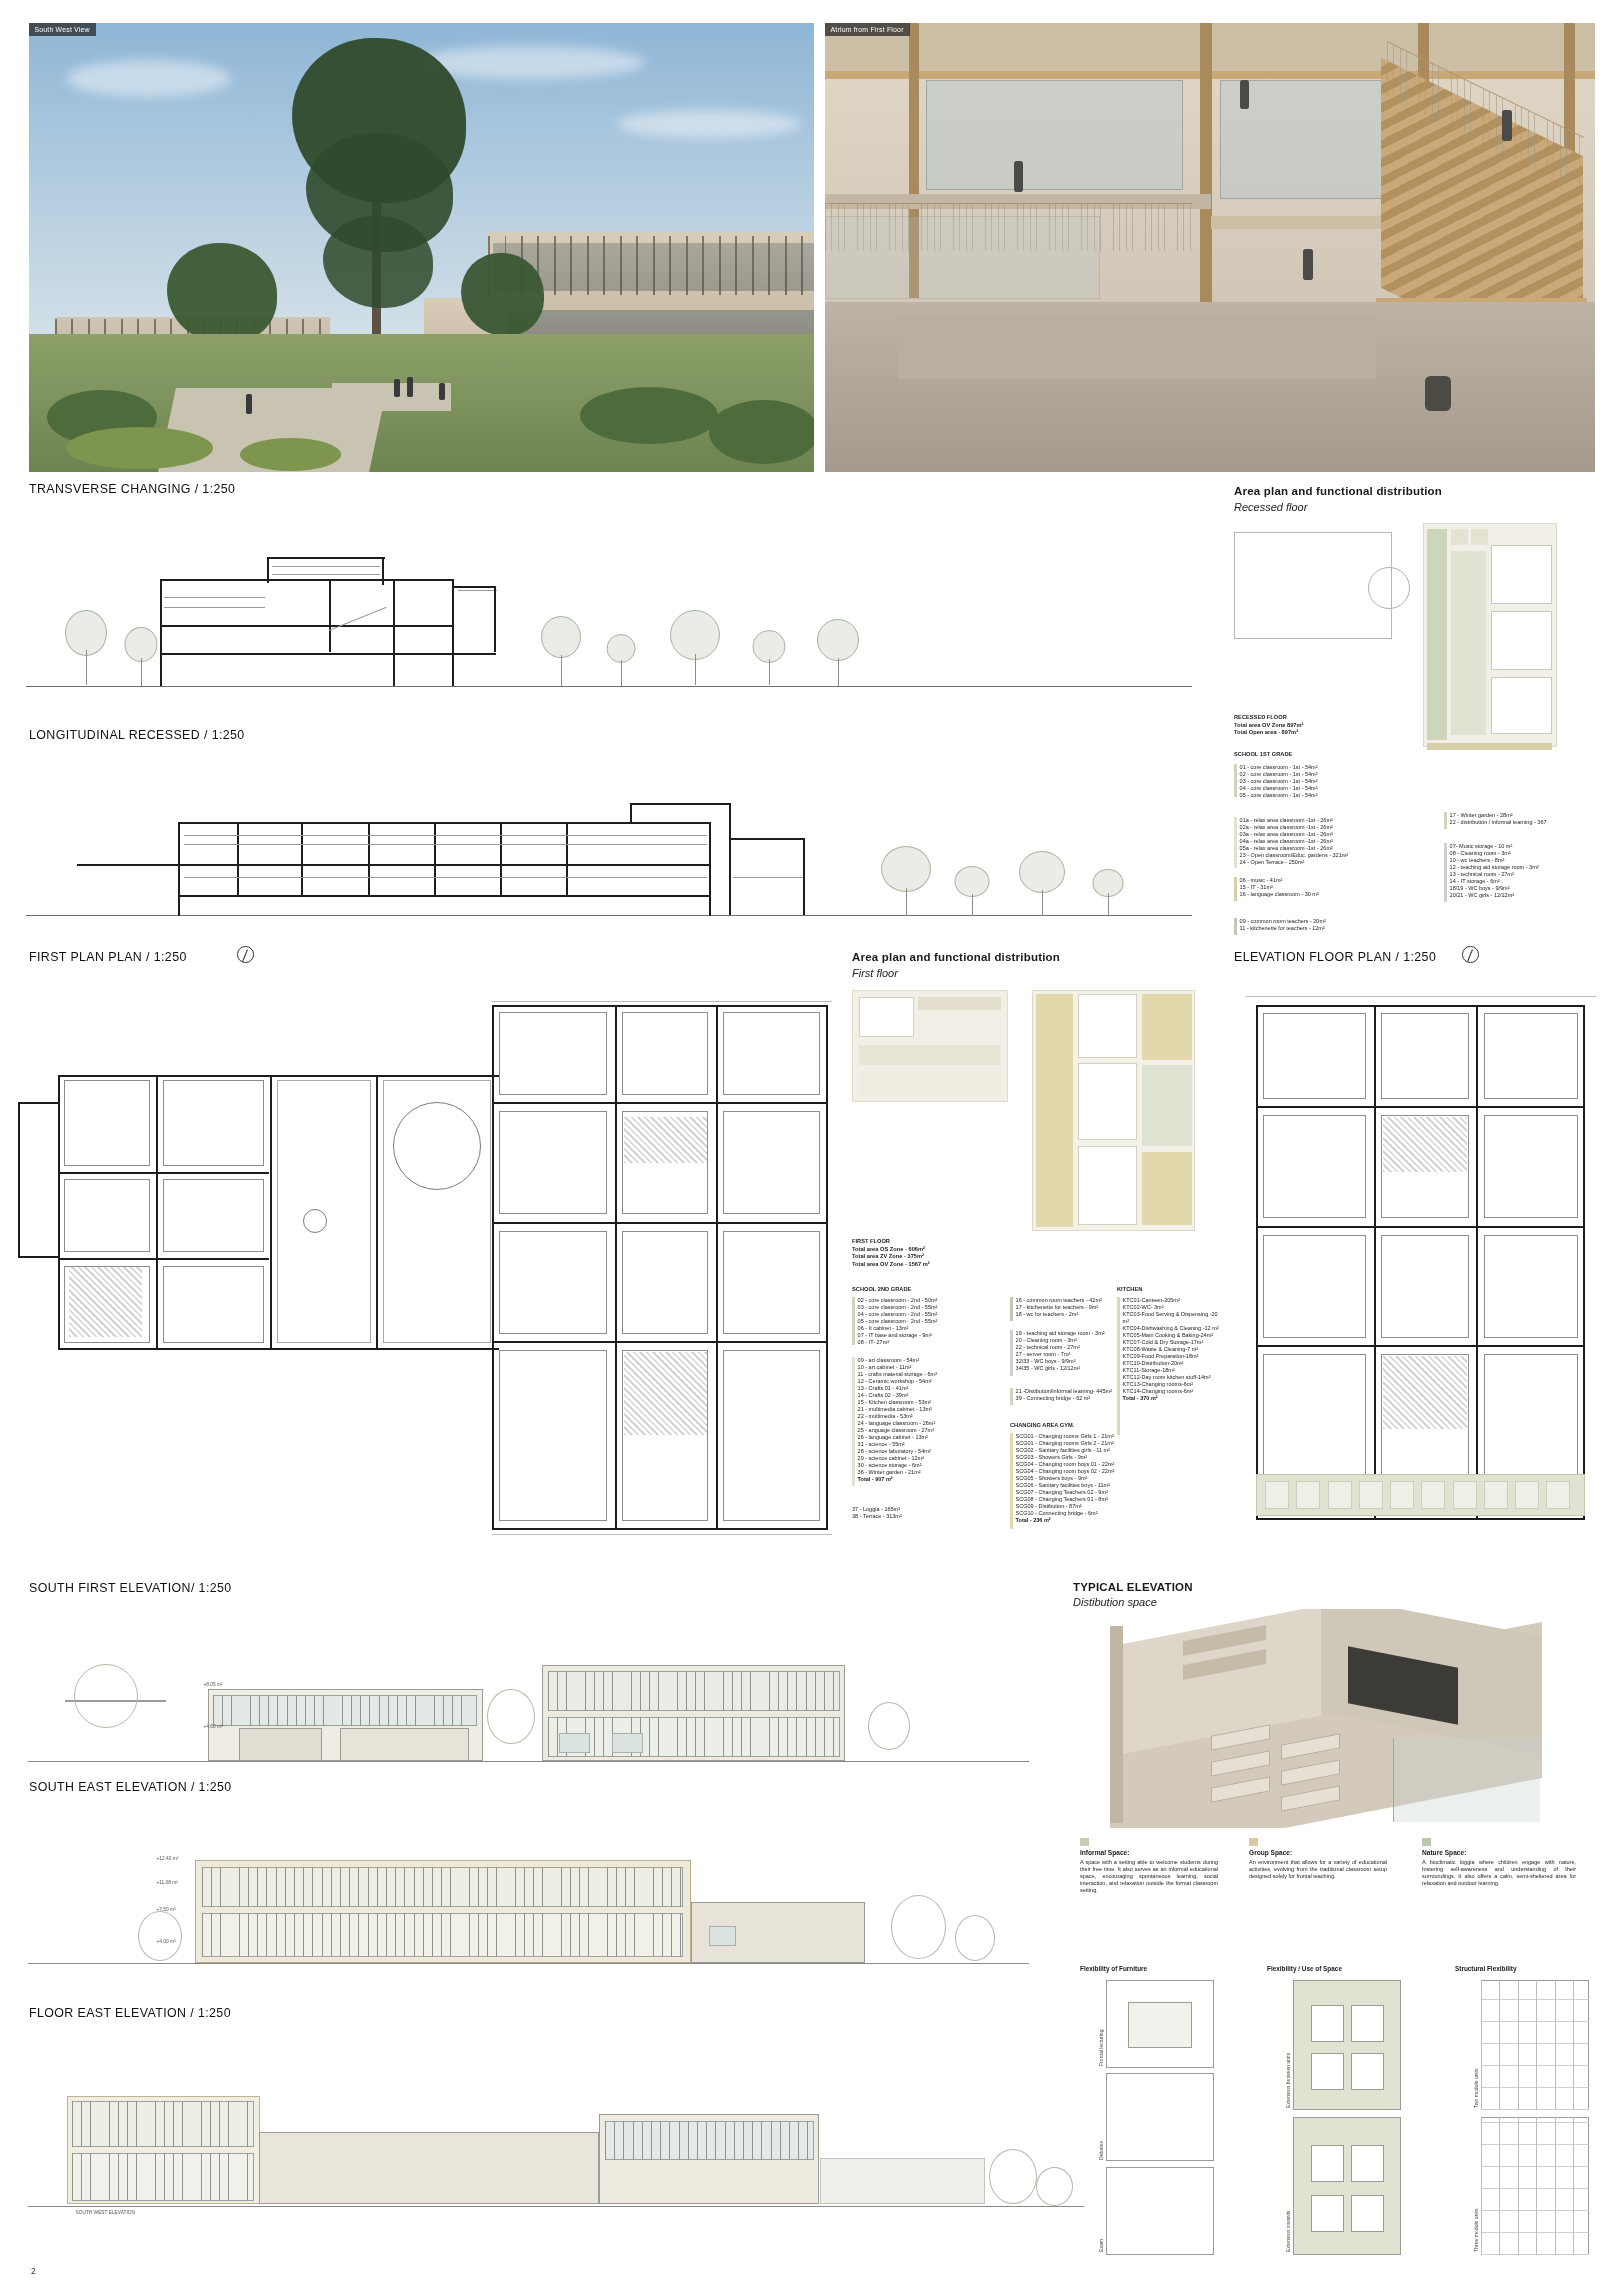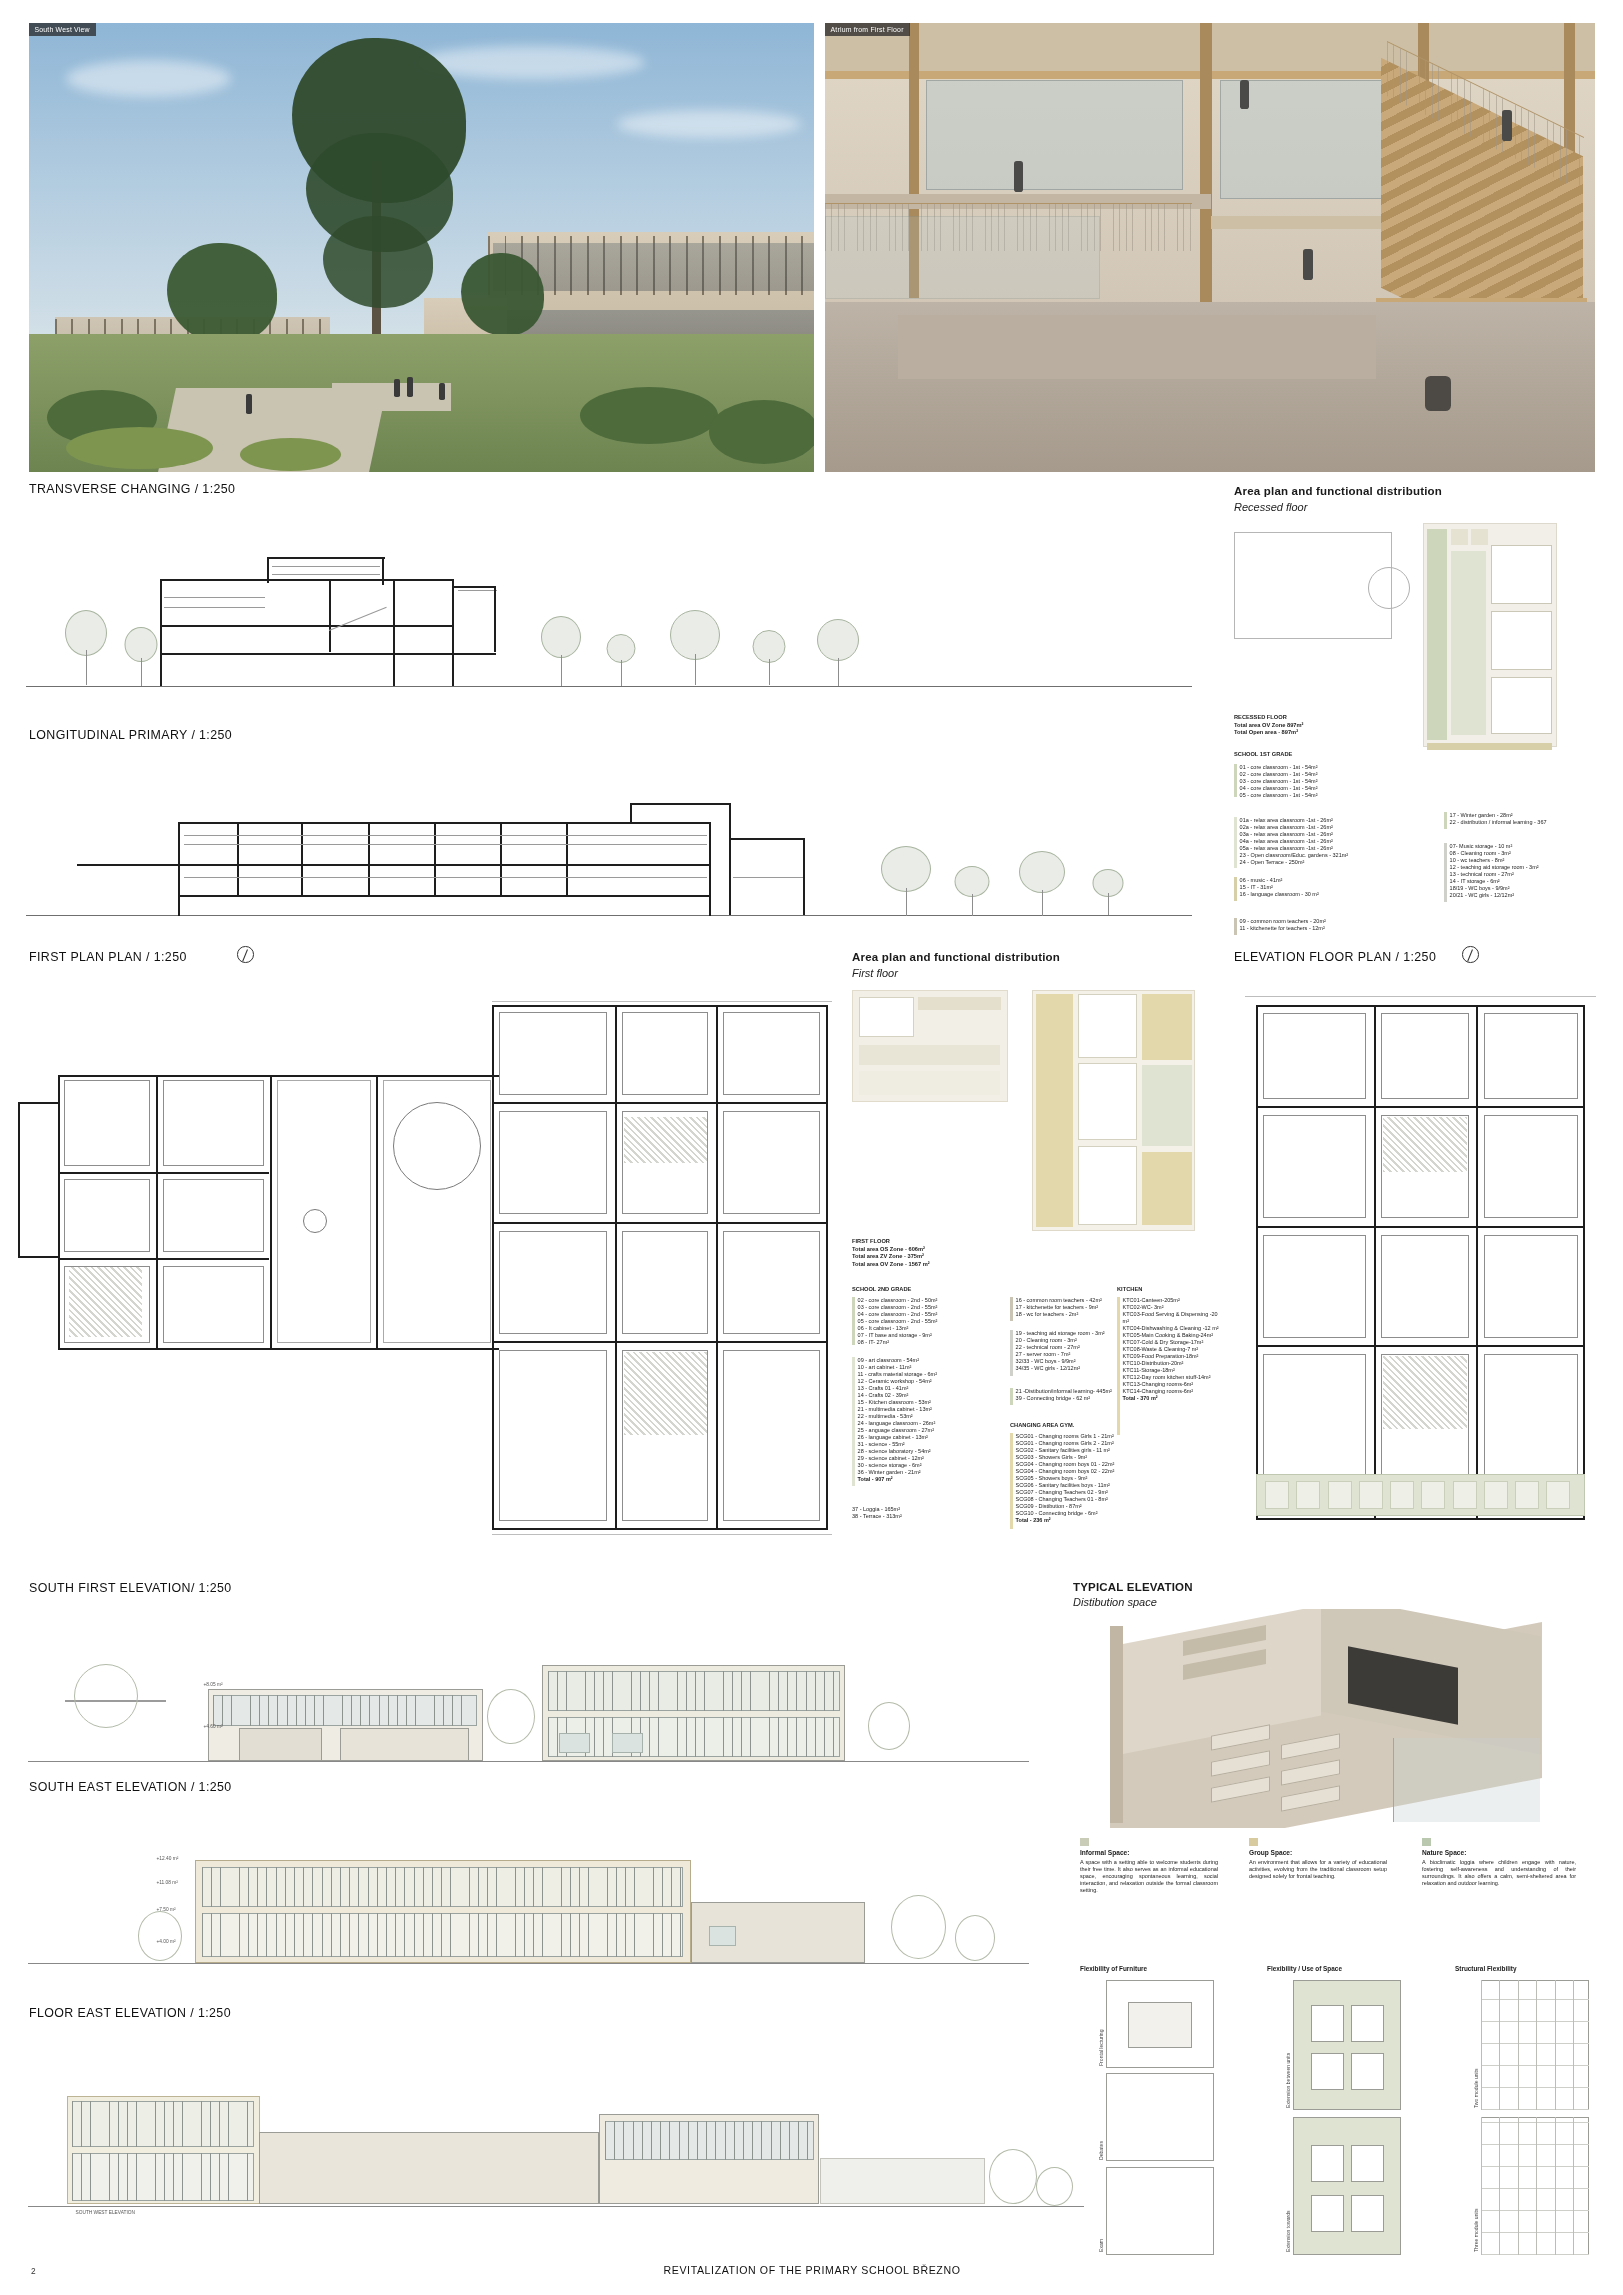--- a/index.html
+++ b/index.html
@@ -341,21 +341,21 @@
         <div class="tiny6">10 - wc teachers - 8m²</div>
         <div class="tiny6">12 - teaching aid storage room - 3m²</div>
         <div class="tiny6">13 - technical room - 27m²</div>
         <div class="tiny6">14 - IT storage - 6m²</div>
         <div class="tiny6">18/19 - WC boys - 9/9m²</div>
         <div class="tiny6">20/21 - WC girls - 12/12m²</div>
       </div>
     </div>
   </div>
 
-  <div class="abs ttl" style="left:29px;top:728px;">LONGITUDINAL PRIMARY / 1:250</div>
+  <div class="abs ttl" style="left:29px;top:728px;">LONGITUDINAL RECESSED / 1:250</div>
   <div class="dw" id="longitudinal-section" style="left:26px;top:785px;width:1166px;height:138px;">
     <div class="ground-line" style="left:0;top:130px;width:1166px;"></div>
     <div class="sec-line" style="left:51px;top:79px;width:101px;height:1.8px;"></div>
     <div class="sec-line" style="left:152px;top:37px;width:533px;height:1.8px;"></div>
     <div class="sec-line" style="left:152px;top:37px;width:1.8px;height:94px;"></div>
     <div class="sec-line" style="left:683px;top:37px;width:1.8px;height:94px;"></div>
     <div class="sec-line" style="left:152px;top:79px;width:533px;height:1.8px;"></div>
     <div class="sec-line" style="left:152px;top:110px;width:533px;height:1.8px;"></div>
     <div class="sec-line" style="left:604px;top:18.4px;width:101px;height:1.8px;"></div>
     <div class="sec-line" style="left:604px;top:18.4px;width:1.8px;height:20px;"></div>
@@ -769,16 +769,15 @@
     <div class="hd">Structural Flexibility</div>
     <div class="flex-cell" style="left:26px;top:14.7px;width:108px;height:130px;"></div>
     <div class="flex-cell" style="left:26px;top:152px;width:108px;height:138px;"></div>
     <div class="abs" style="left:26px;top:14.7px;width:108px;height:130px;background:repeating-linear-gradient(90deg,#bdbdb7 0 0.9px,rgba(255,255,255,0) 0.9px 18.4px), repeating-linear-gradient(0deg,#cfcfc9 0 0.9px,rgba(255,255,255,0) 0.9px 22px);"></div>
     <div class="abs" style="left:26px;top:152px;width:108px;height:138px;background:repeating-linear-gradient(90deg,#bdbdb7 0 0.9px,rgba(255,255,255,0) 0.9px 18.4px), repeating-linear-gradient(0deg,#cfcfc9 0 0.9px,rgba(255,255,255,0) 0.9px 22px);"></div>
     <div class="flex-rot" style="left:18.4px;top:143px;">Two module units</div>
     <div class="flex-rot" style="left:18.4px;top:287px;">Three module units</div>
   </div>
 
   <div id="page-number">2</div>
-  <div id="footer-title">REVITALIZATION OF THE PRIMARY SCHOOL BŘEZNO</div>
 
 </div>
 
 
 </body></html>

